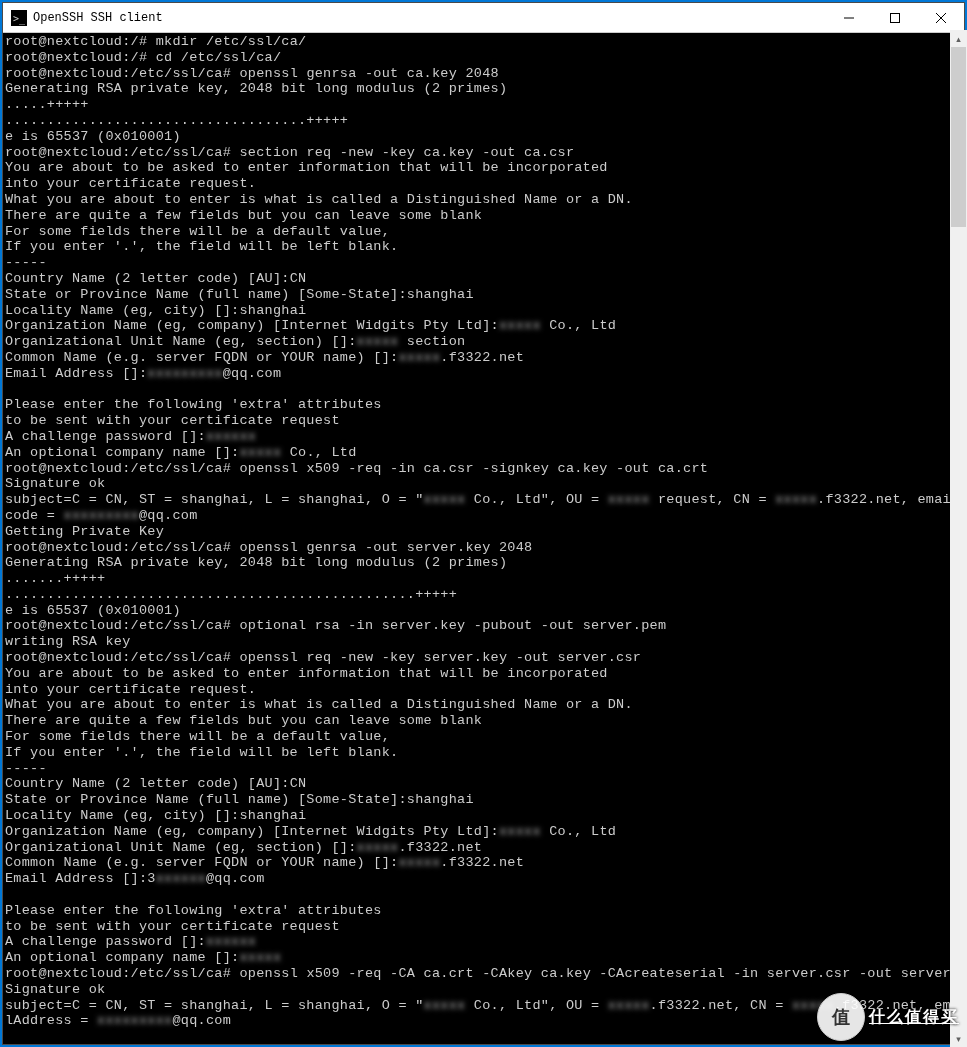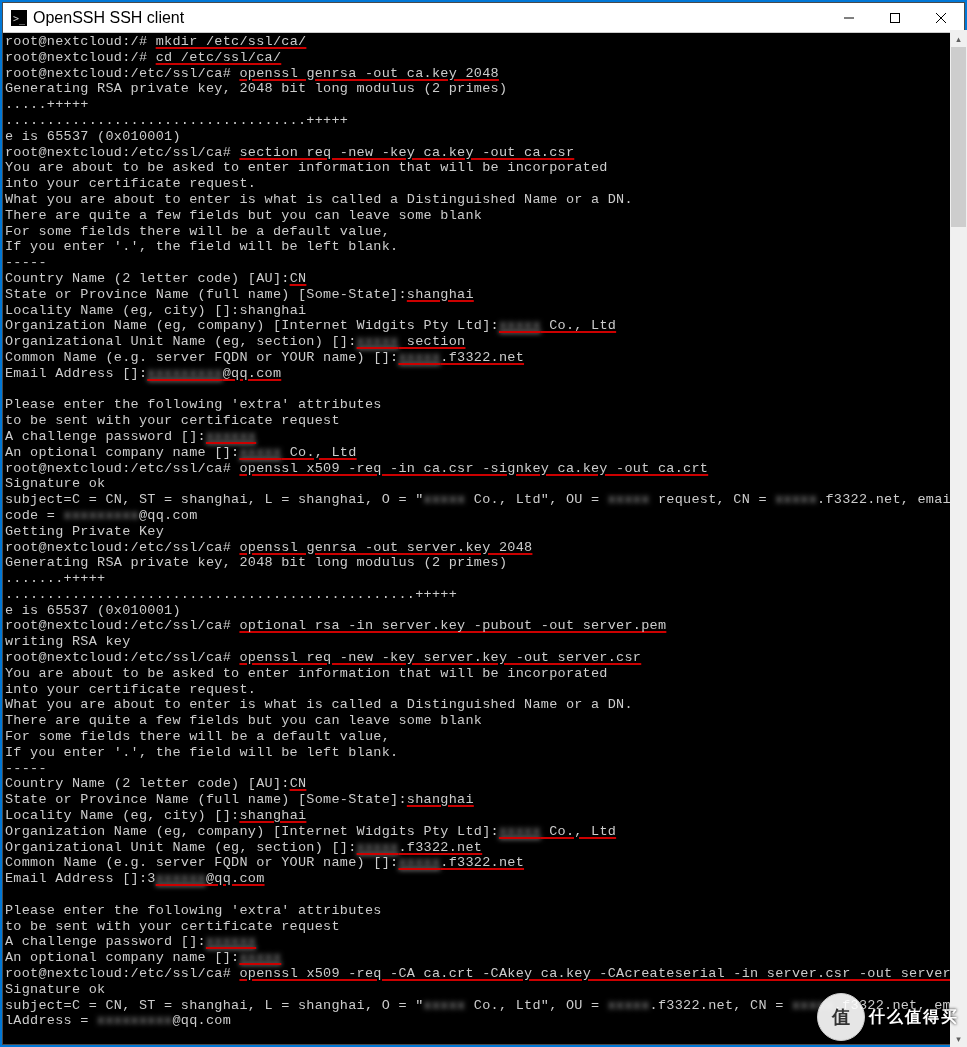--- a/index.html
+++ b/index.html
@@ -1,30 +1,30 @@
 <!DOCTYPE html>
 <html><head>
   <meta charset="utf-8">
   <style>
     * { margin: 0; padding: 0; box-sizing: border-box; }
     body { font-family: "Segoe UI", Tahoma, sans-serif; background: #0078d7; width: 967px; height: 1047px; overflow: hidden; position: relative; }
     .window { background: #fff; border: 1px solid #4a4a4a; width: 963px; height: 1043px; margin: 2px; display: flex; flex-direction: column; }
     .titlebar { height: 30px; background: #fff; display: flex; align-items: center; border-bottom: 1px solid #ccc; }
     .titlebar-icon { width: 16px; height: 16px; margin: 0 6px 0 8px; display: inline-flex; align-items: center; justify-content: center; }
-    .titlebar-title { font-size: 16px; flex: 1; color: #000; }
+    .titlebar-title { font-size: 12px; flex: 1; color: #000; font-family: Liberation Mono, monospace; }
     .win-btn { width: 46px; height: 30px; display: flex; align-items: center; justify-content: center; cursor: pointer; }
     .terminal { flex: 1; background: #000; color: #ccc; font-family: "NSimSun","SimSun","Courier New",monospace; font-size: 13.5px; line-height: 15.8px; padding: 1px 2px; white-space: pre; overflow: hidden; position: relative; letter-spacing: 0.02em; }
     .scrollbar { position: absolute; right: 0; top: 30px; bottom: 0; width: 17px; background: #f0f0f0; }
     .scrollbar-thumb { position: absolute; left: 1px; right: 1px; top: 17px; height: 180px; background: #cdcdcd; }
     .scrollbar-btn { position: absolute; left: 0; right: 0; height: 17px; display:flex; align-items:center; justify-content:center; font-size:9px; color:#606060; }
-    .u { text-decoration: underline; text-decoration-color: #c00; text-underline-offset: 2px; text-decoration-thickness: 1.5px; margin-top: 29px; }
+    .u { text-decoration-color: #c00; text-underline-offset: 2px; text-decoration-thickness: 1.5px; margin-top: 29px; }
     .blur { color: transparent; text-shadow: 0 0 5px rgba(210,210,210,0.95); }
     .watermark { position: absolute; right: 8px; bottom: 6px; display: flex; align-items: center; gap: 4px; }
     .wm-circle { width: 48px; height: 48px; border-radius: 50%; background: rgba(255,255,255,0.9); display:flex; align-items:center; justify-content:center; font-size:18px; font-weight:bold; color:#333; border:1px solid #ccc; }
-    .wm-text { color:#fff; font-size:16px; font-weight:bold; text-shadow:0 0 3px #000; letter-spacing:2px; }
+    .wm-text { color:#fff; font-size:16px; font-weight:bold; text-shadow:0 0 3px #000; letter-spacing:2px;text-decoration:underline; }
   </style>
 </head>
 <body>
 
 <div class="window">
   <div class="titlebar">
     <span class="titlebar-icon">
       <svg width="16" height="16" viewBox="0 0 16 16">
           <rect width="16" height="16" fill="#000"></rect>
           <text x="2" y="12" font-size="10" fill="#ccc" font-family="monospace">&gt;_</text>

